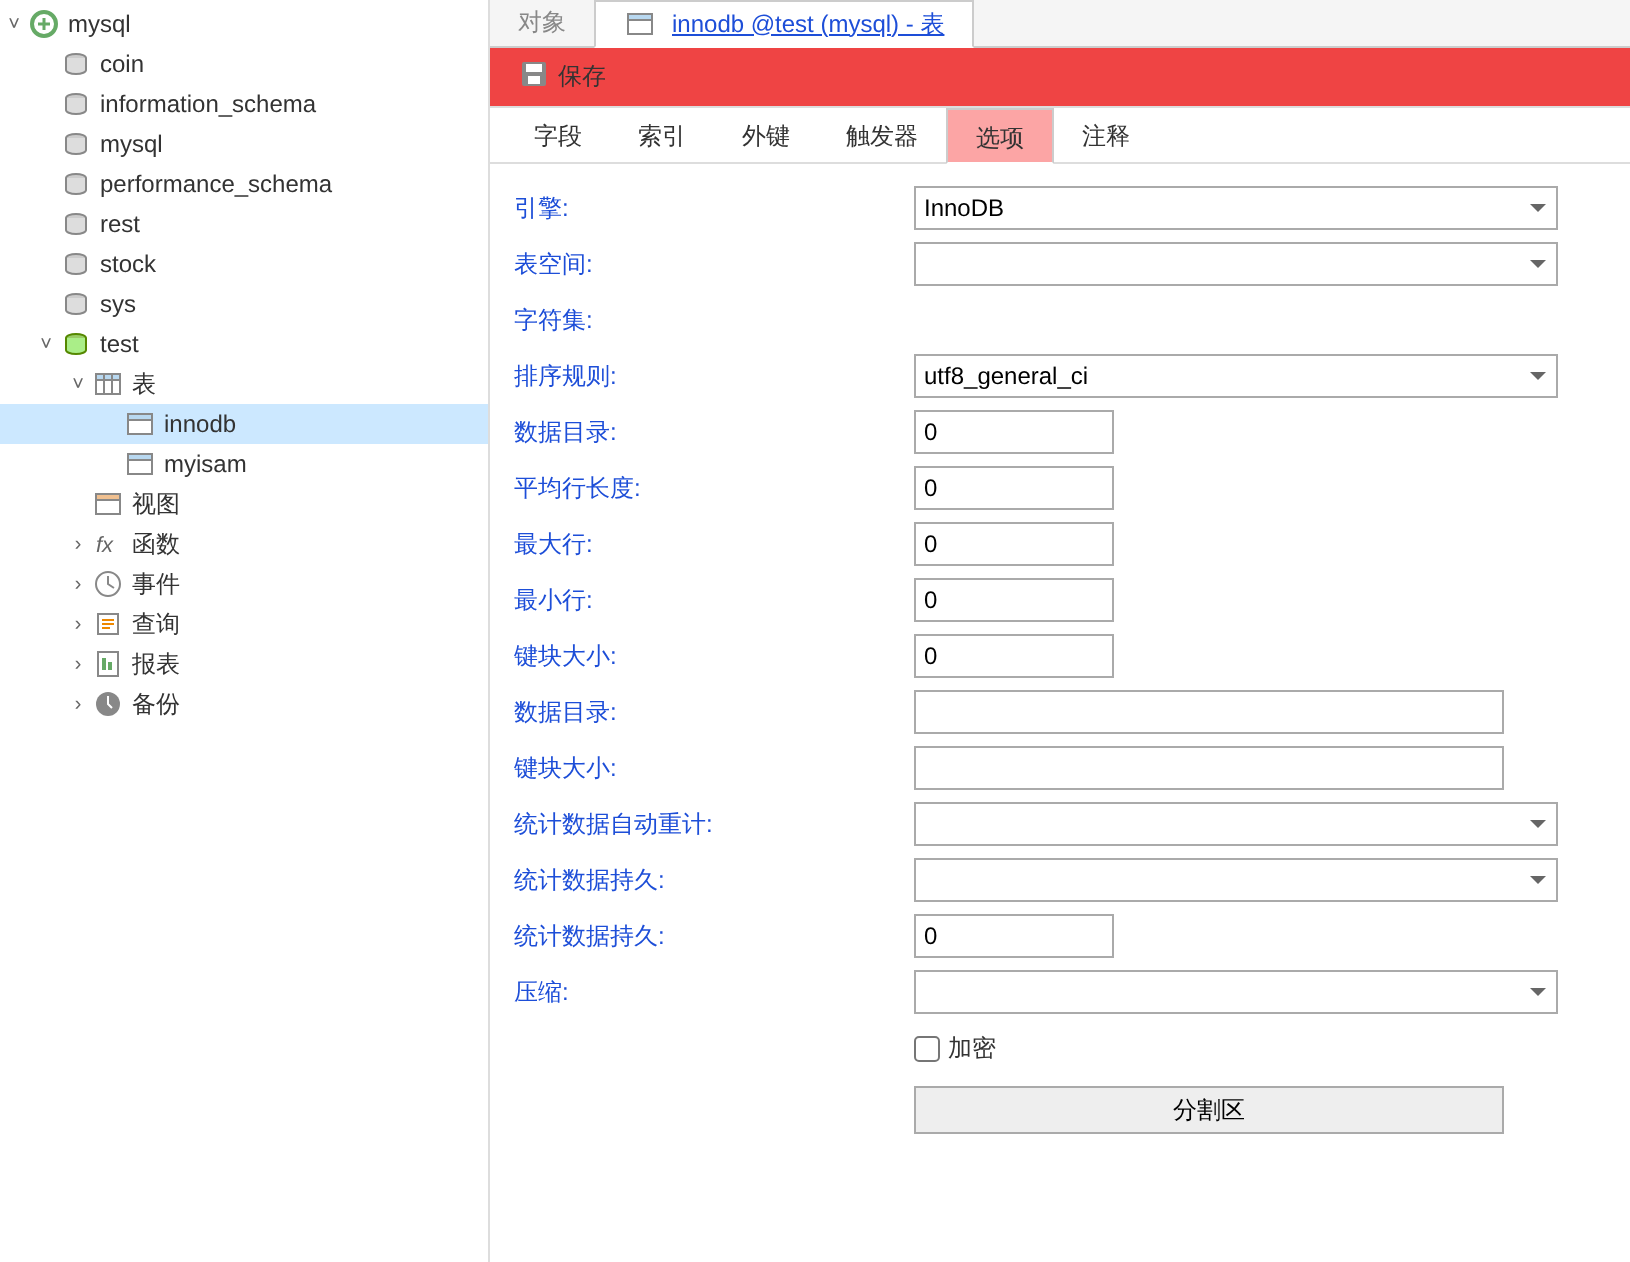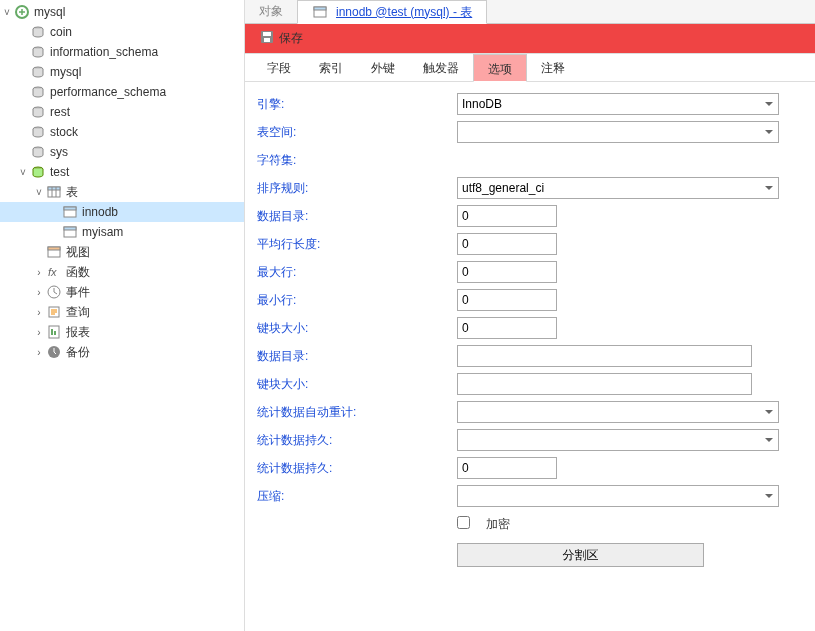--- a/index.html
+++ b/index.html
@@ -37,23 +37,23 @@
 .form-area { padding: 8px 12px; overflow-y: auto; flex: 1; }
 .form-row { display: flex; align-items: center; height: 28px; }
 .form-label { width: 200px; color: #1d4ed8; }
 .form-input, .form-select { height: 22px; border: 1px solid #aaa; background: #fff; padding: 0 4px; font-size: 12px; }
 .form-select { appearance: none; background: #fff; position: relative; }
 .select-wrap { position: relative; display: inline-block; }
 .select-wrap::after { content: ""; position: absolute; right: 6px; top: 9px; width: 0; height: 0; border-left: 4px solid transparent; border-right: 4px solid transparent; border-top: 4px solid #666; pointer-events: none; }
 .w-full { width: 322px; }
 .w-num { width: 100px; }
 .w-text { width: 295px; }
-.chk { display: flex; align-items: flex-start; gap: 16px; }
+.chk { display: flex; align-items: center; gap: 4px; }
 .chk input { width: 13px; height: 13px; }
-.partition-btn { width: 247px; height: 24px; background: #eee; border: 1px solid #aaa; cursor: pointer; margin-top: 6px; padding:0; font-size:12px; }
+.partition-btn { width: 295px; height: 24px; background: #eee; border: 1px solid #aaa; cursor: pointer; margin-top: 6px; padding:0; font-size:12px; }
 </style>
 </head>
 <body>
 
 <div class="app">
 
   <div class="sidebar">
     <div class="tree-item indent-0">
       <span class="tree-toggle">˅</span>
       <span class="tree-icon">

